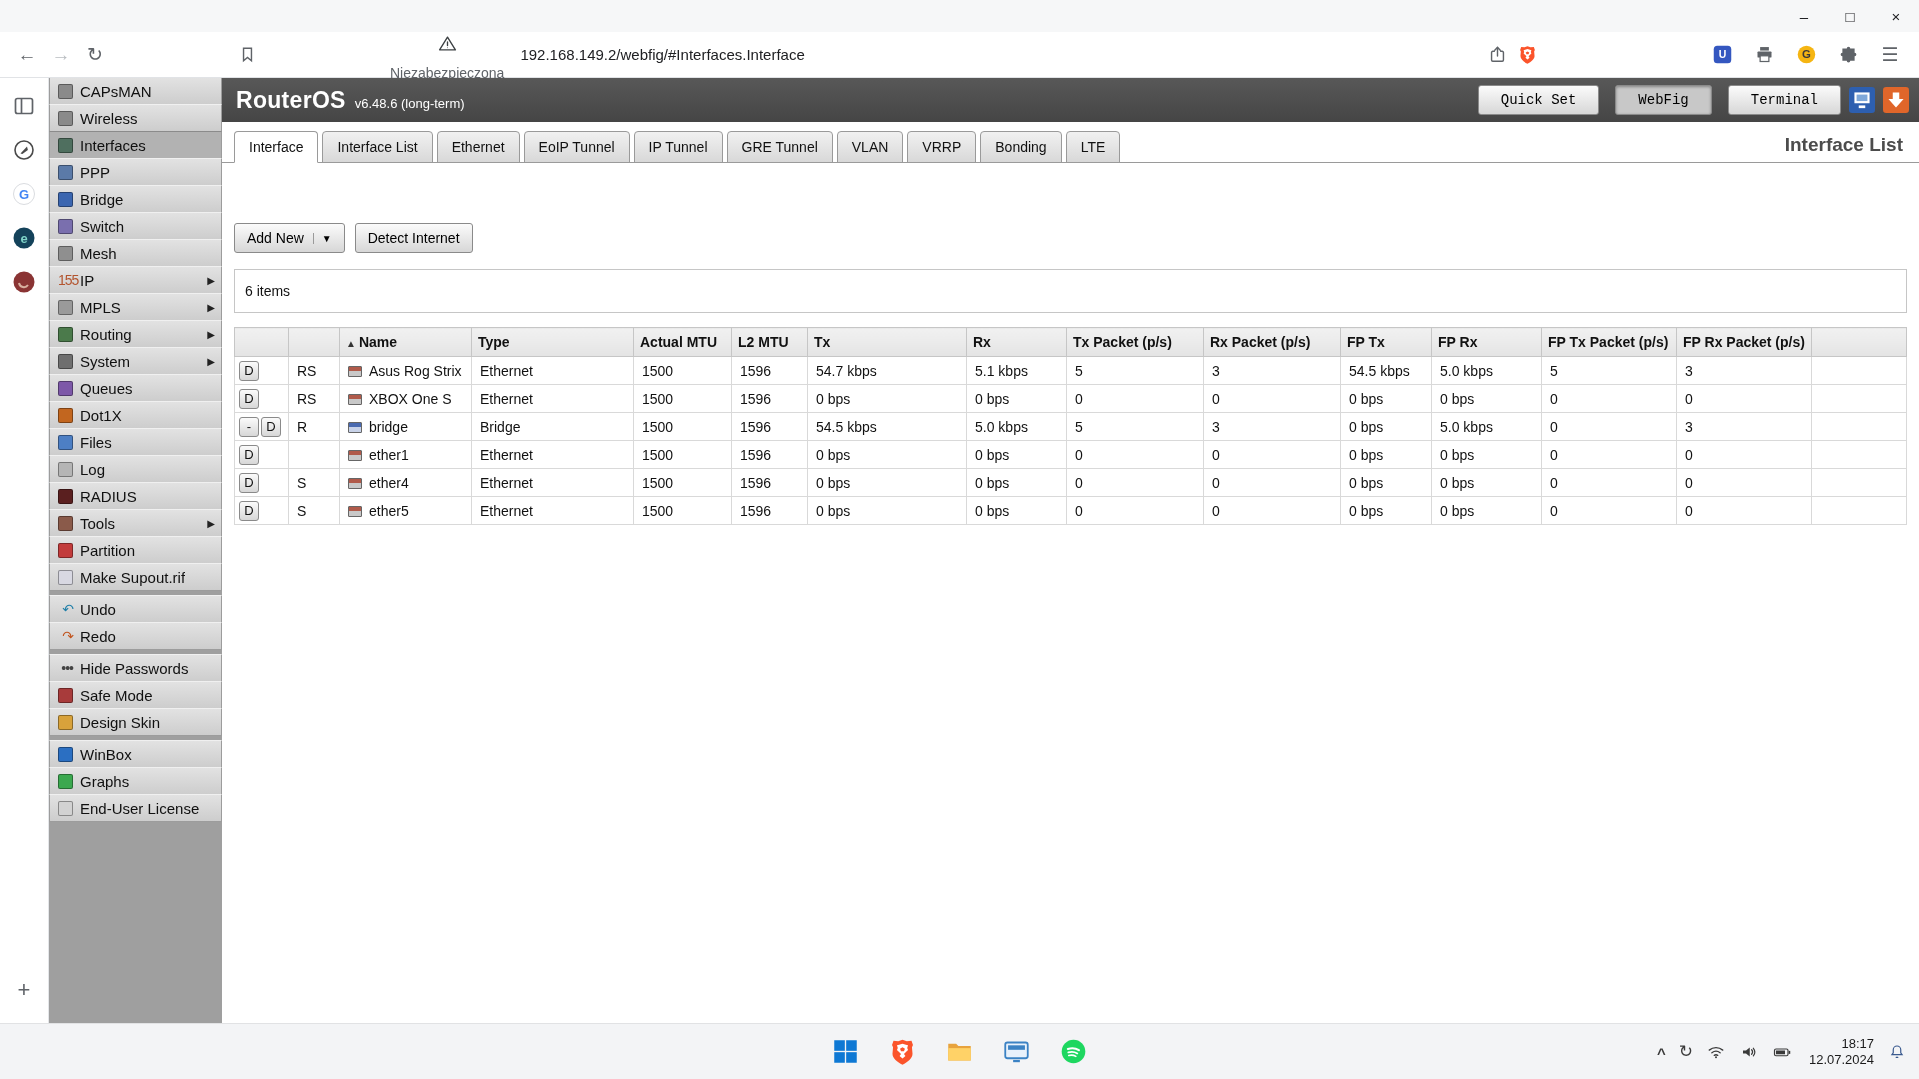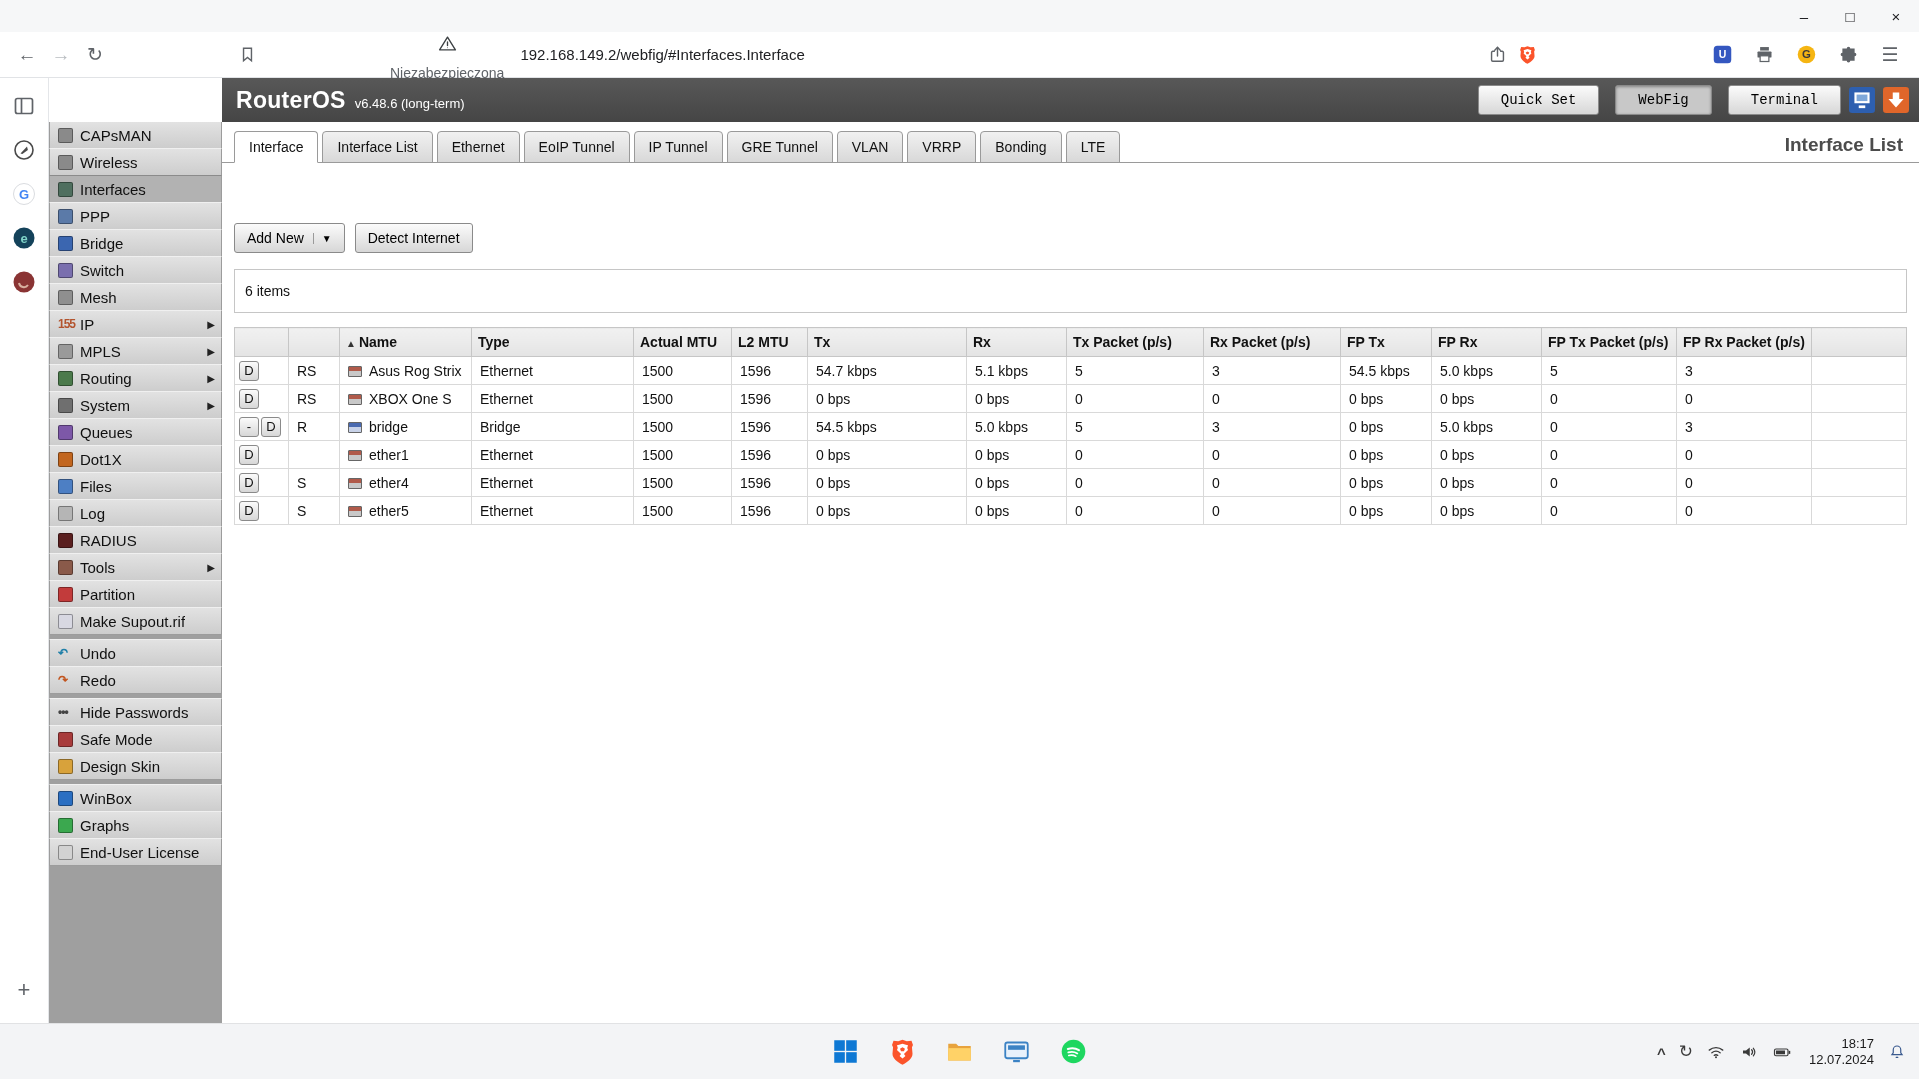--- a/index.html
+++ b/index.html
@@ -30,27 +30,27 @@
   
   .workspace { flex:1; display:flex; min-height:0; }
 
   
   .brave-strip { width:49px; background:#fff; border-right:1px solid #e4e6e9; display:flex; flex-direction:column; align-items:center; padding:14px 0 20px 0; gap:16px; flex:0 0 auto; }
   .strip-icon { width:28px; height:28px; display:flex; align-items:center; justify-content:center; }
   .strip-icon svg { width:24px; height:24px; }
   .strip-plus { margin-top:auto; font-size:22px; color:#5f6368; cursor:default; }
 
   
-  .ros-sidebar { width:173px; background:#9f9f9f; flex:0 0 auto; overflow:hidden;margin-top:44px; }
+  .ros-sidebar { width:173px; background:#9f9f9f; flex:0 0 auto; overflow:hidden; }
   .sb-item { height:28px; display:flex; align-items:center; gap:7px; padding:0 6px 0 8px;
              background:linear-gradient(#e2e2e2,#cdcdcd); border:1px solid #9c9c9c; border-top-color:#f0f0f0;
              margin-top:-1px; font-size:15px; color:#101010; cursor:default; }
   .sb-item.selected { background:#b2b2b2; border-top-color:#8b8b8b; }
   .sb-icon { width:15px; height:15px; border-radius:2px; border:1px solid rgba(0,0,0,.35); flex:0 0 auto; }
-  .sb-icon.glyph { border:none; background:transparent; font-size:12px; font-weight:bold; line-height:15px; text-align:left; letter-spacing:-1px; }
+  .sb-icon.glyph { border:none; background:transparent; font-size:14px; font-weight:normal; line-height:15px; text-align:right; letter-spacing:-1px; }
   .sb-label { white-space:nowrap; overflow:hidden; }
   .sb-arrow { margin-left:auto; font-size:10px; color:#222; }
   .sb-gap { height:5px; }
 
   
   .main { flex:1; background:#fff; display:flex; flex-direction:column; min-width:0; }
   .ros-header { height:44px; background:linear-gradient(#585858,#454545); display:flex; align-items:center; padding:0 10px 0 14px; flex:0 0 auto; }
   .ros-title { color:#fff; font-size:23px; font-weight:bold; letter-spacing:.3px; }
   .ros-version { color:#fff; font-size:13px; margin-left:9px; margin-top:7px; }
   .hdr-buttons { margin-left:auto; display:flex; gap:16px; align-items:flex-end;font-family:Liberation Mono, monospace; }

